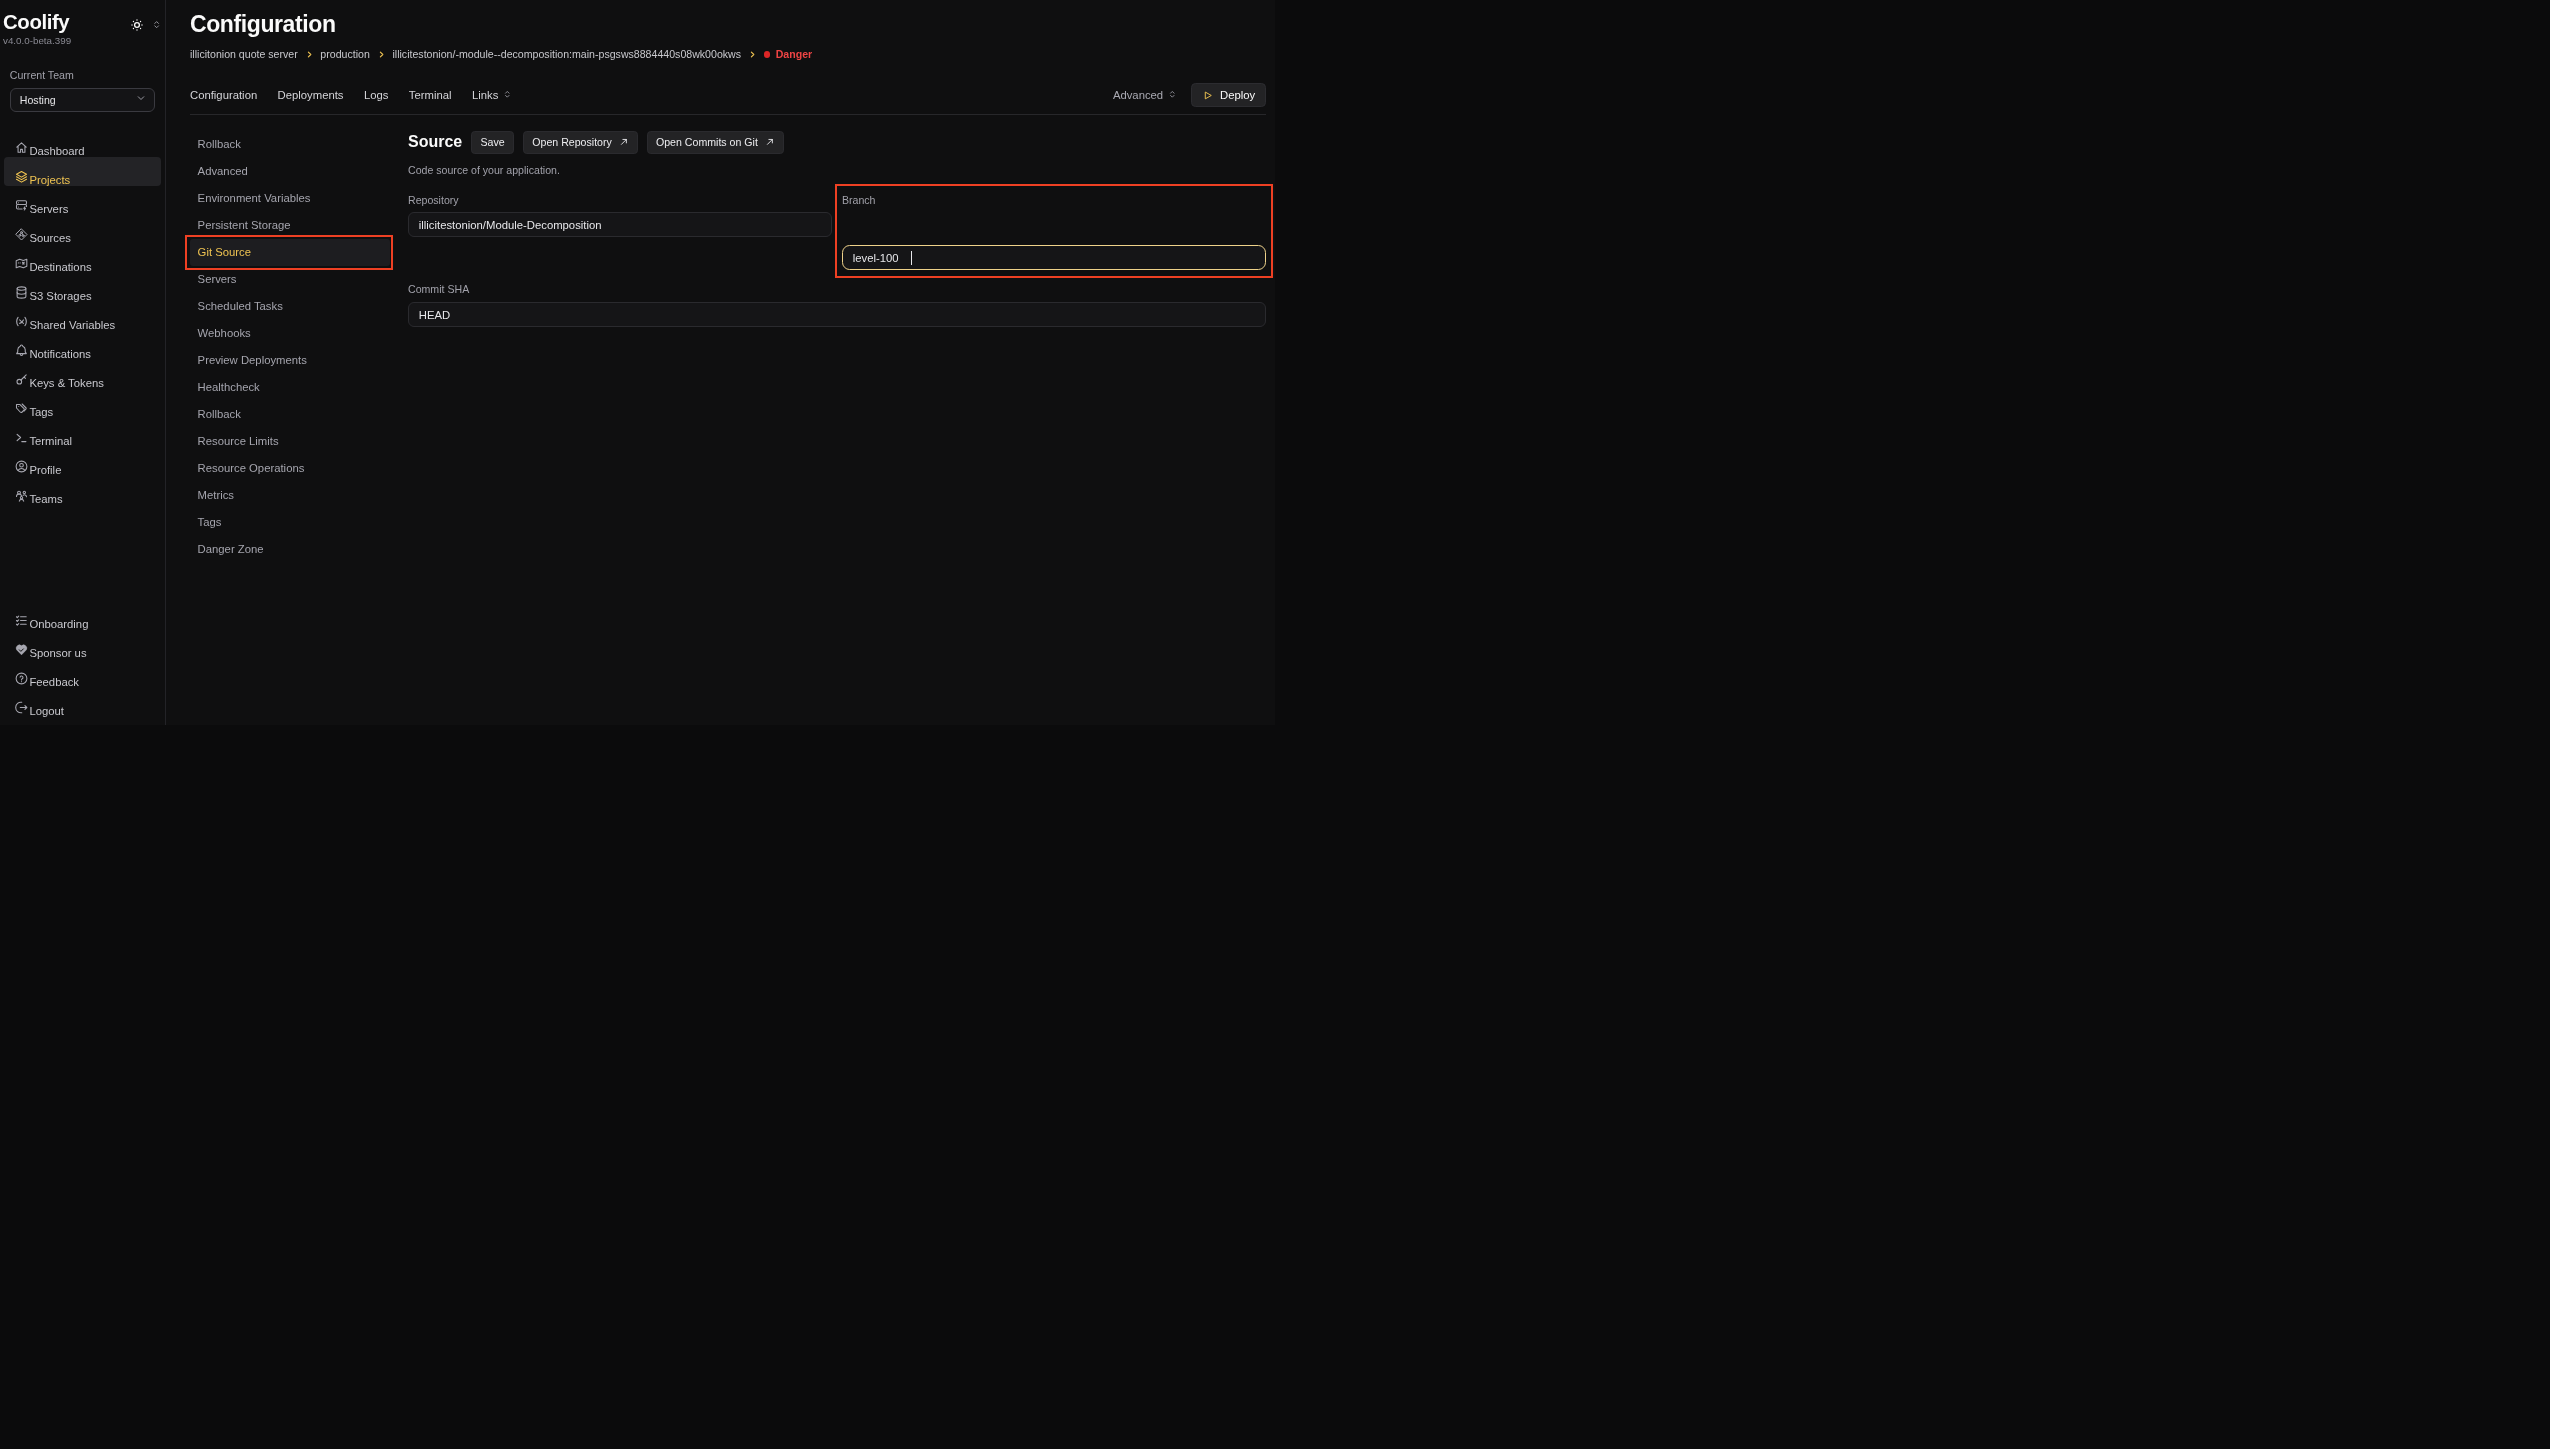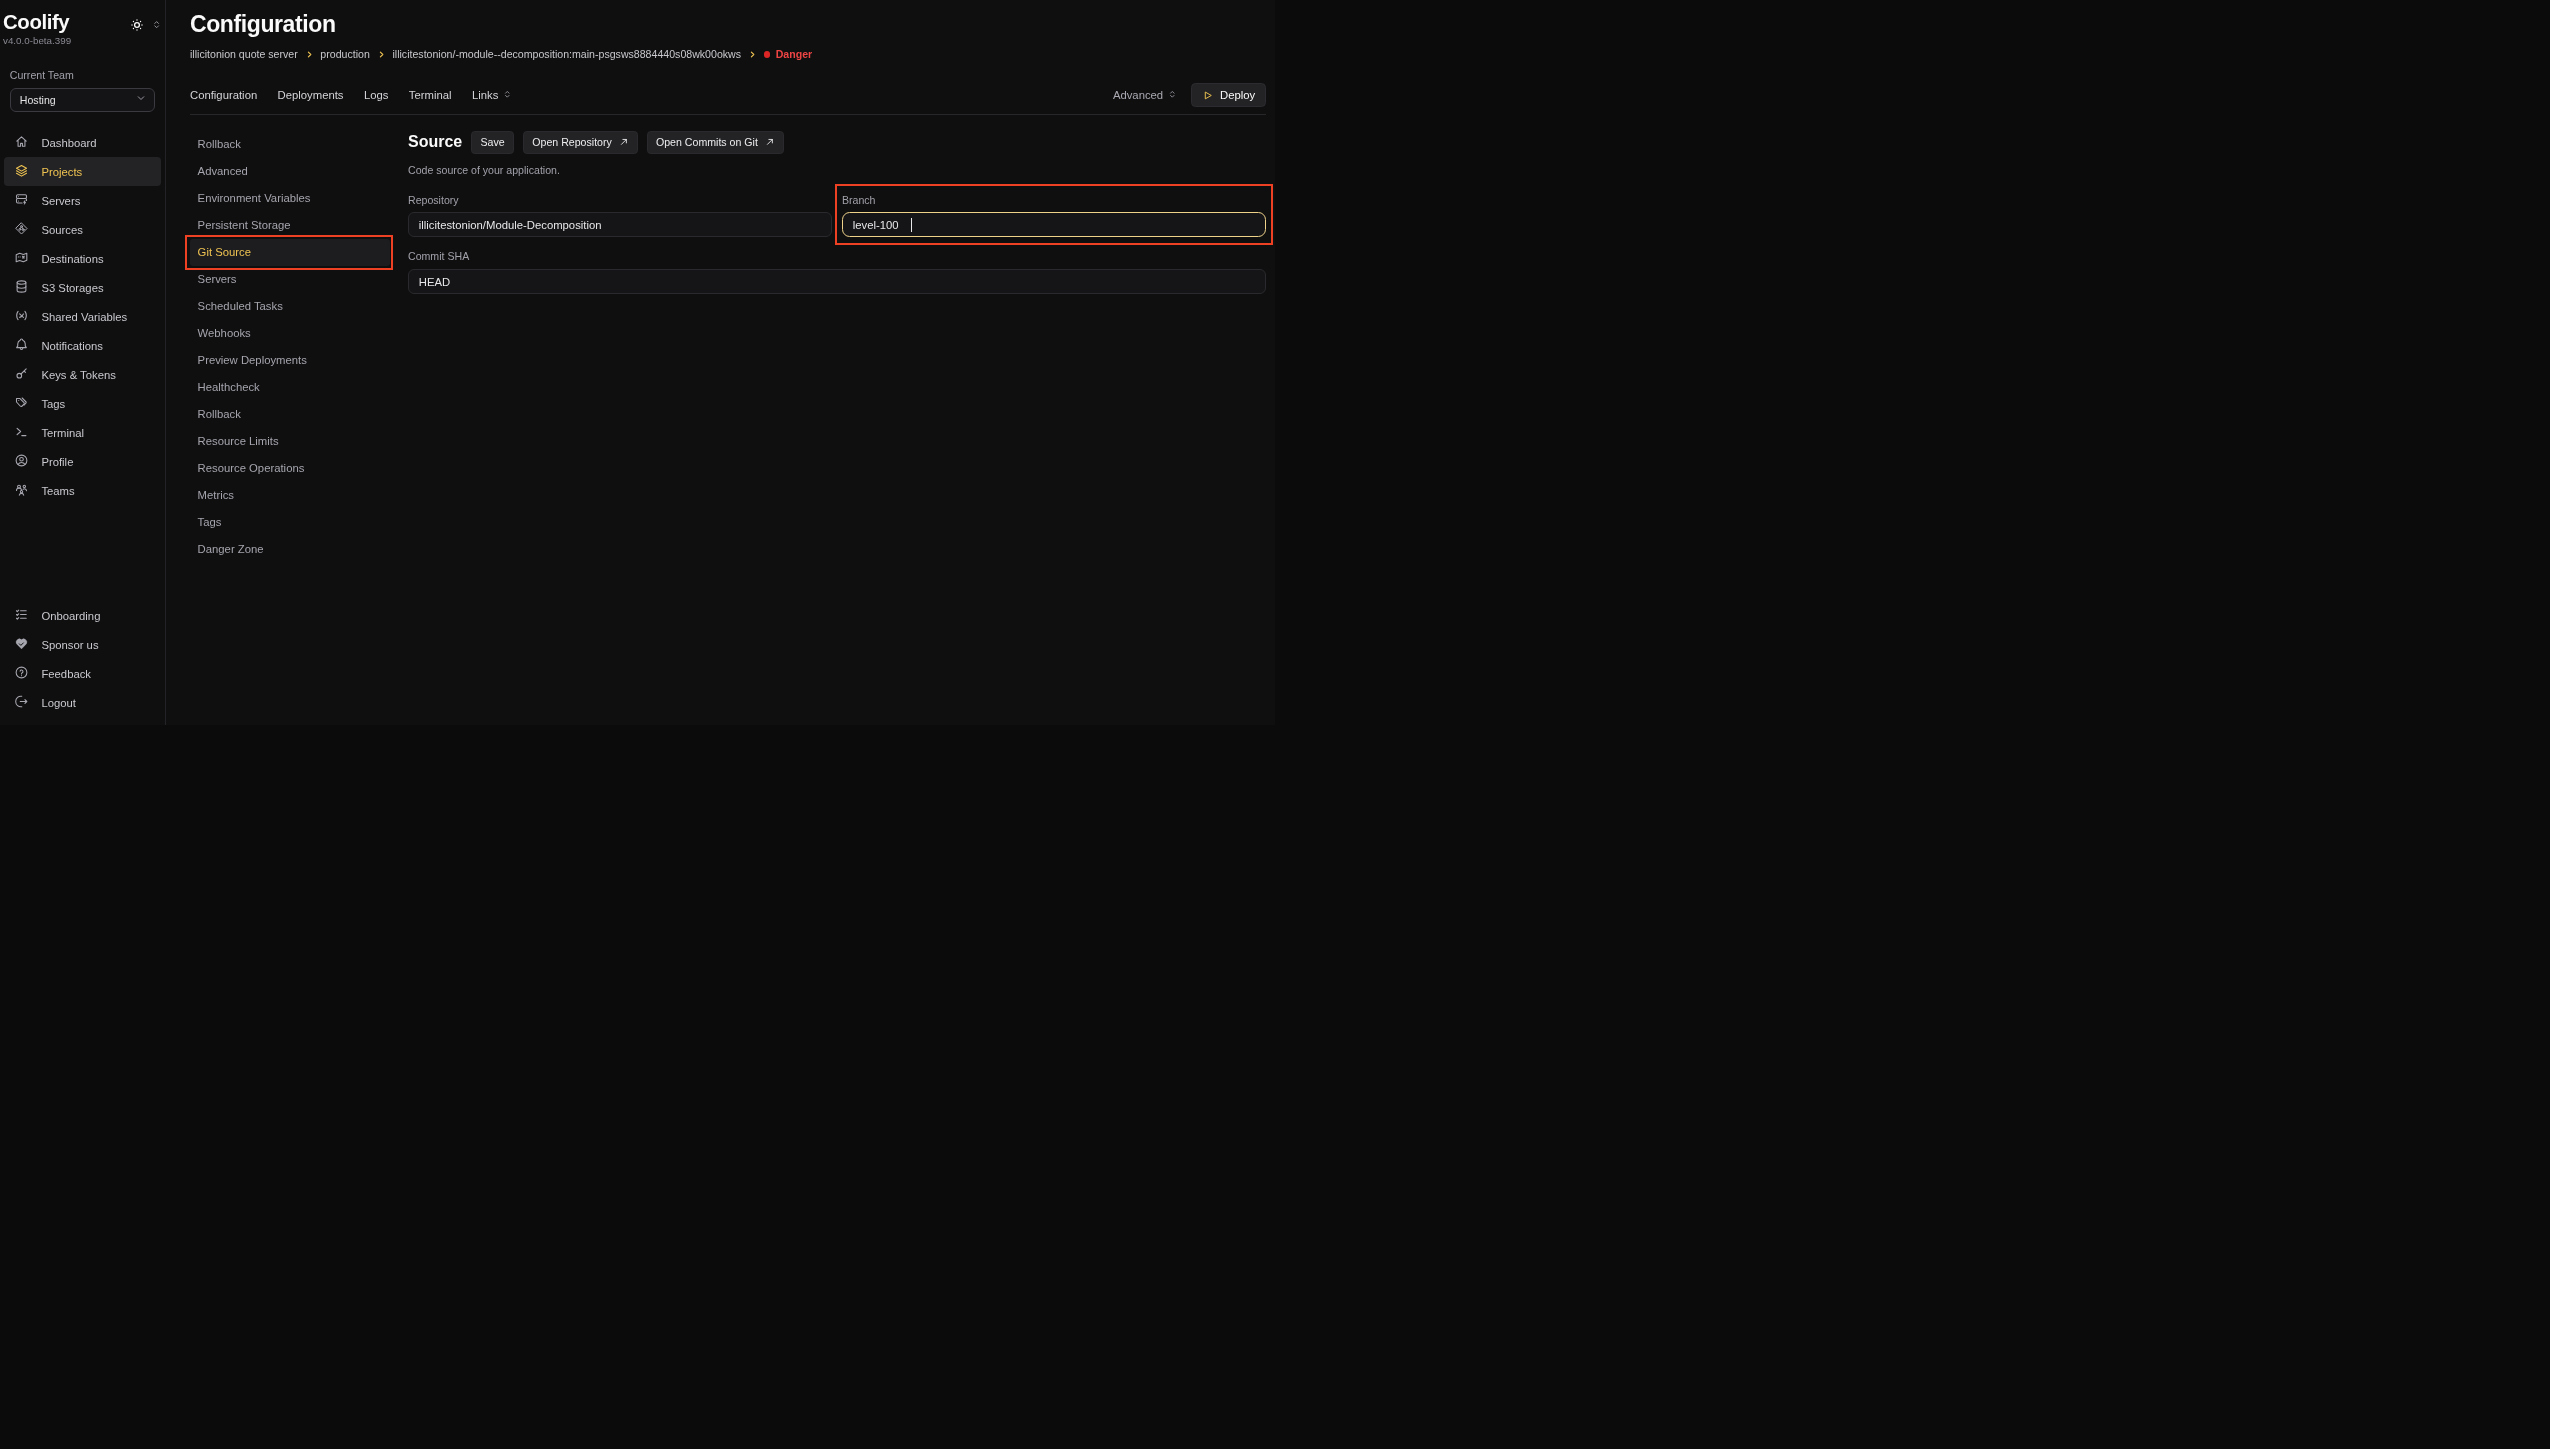--- a/index.html
+++ b/index.html
@@ -13,21 +13,21 @@
   .brand-row { display:flex; align-items:flex-start; justify-content:space-between; }
   .brand { font-size:20.4px; font-weight:700; color:#fafafa; letter-spacing:-0.4px; }
   .theme-ctl { display:flex; align-items:center; gap:6px; margin-top:6px; }
   .theme-ctl svg { display:block; }
   .version { font-size:9.8px; color:#8a8a93; margin-top:1.5px; }
   .team-label { font-size:10.6px; color:#a1a1aa; margin-top:23.4px; padding:0 9.8px; }
   .team-select { margin:6.8px 9.8px 0 9.8px; height:23.4px; border:0.8px solid #3a3a40; border-radius:6px; background:#141416; display:flex; align-items:center; justify-content:space-between; padding:0 7.6px 0 9px; cursor:pointer; }
   .team-select .val { font-size:10.6px; color:#e4e4e7; }
 
   .side-nav { margin-top:16.6px; display:flex; flex-direction:column; }
-  .nav-item { height:29px; display:flex; align-items:center; gap:12px; padding:0 0 0 10.6px; margin:0 3.8px; border-radius:3.8px; font-size:11.3px; color:#c9c9cf; cursor:pointer; }
+  .nav-item { height:29px; display:flex; align-items:flex-end; padding:0 0 0 10.6px; margin:0 3.8px; border-radius:3.8px; font-size:11.3px; color:#c9c9cf; cursor:pointer; }
   .nav-item svg { color:#a7a7b0; flex:none; }
   .nav-item.active { background:#232326; color:#efc351; }
   .nav-item.active svg { color:#efc351; }
   .nav-item .pink { color:#ec4899 !important; }
   .side-spacer { flex:1; }
 
   
   .main { flex:1; display:flex; flex-direction:column; padding:10.6px 9px 0 24px; min-width:0; }
   .page-title { font-size:23px; font-weight:700; color:#fafafa; letter-spacing:-0.4px; }
   .breadcrumb { display:flex; gap:6.8px; margin-top:10.6px; font-size:10.6px; color:#c8c8cd; white-space:nowrap; }
@@ -56,21 +56,21 @@
   .form-col { flex:1; margin-left:18px; min-width:0; }
   .source-row { display:flex; align-items:center; gap:9px; }
   .source-title { font-size:16px; font-weight:700; color:#fafafa; }
   .btn { height:23px; display:flex; align-items:center; gap:6.8px; padding:0 8.3px; background:#232325; border:0.8px solid #2a2a2e; border-radius:3.8px; font-size:10.6px; color:#ededf0; cursor:pointer; white-space:nowrap; }
   .source-desc { margin-top:9.8px; font-size:10.6px; color:#a1a1aa; }
 
   .form-grid { display:grid; grid-template-columns:1fr 1fr; column-gap:9.8px; margin-top:18px; }
   .field { display:flex; flex-direction:column; }
   .field label { font-size:10.6px; color:#a1a1aa; margin-bottom:6.8px; }
   .field input { height:25px; background:#151517; border:0.8px solid #2a2a2e; border-radius:6px; color:#e7e7ea; font-size:11.3px; font-family:"Liberation Sans", sans-serif; padding:0 9.8px; outline:none; width:100%; }
-  .field.branch { position:relative; }
+  .field.branch { position:relative;gap:33px; }
   .field.branch input { border:1.5px solid #eed28a; border-radius:7.6px; }
   .red-box.branch-box { left:-6.8px; right:-6.8px; top:-9.8px; bottom:-7.6px; }
   .field.full { grid-column:1 / -1; margin-top:13px; }
   .caret { position:absolute; left:69px; top:6px; width:1.1px; height:13.6px; background:#e7e7ea; }
   .input-wrap { position:relative; }
 </style>
 </head>
 <body>
 
 <div class="app">

